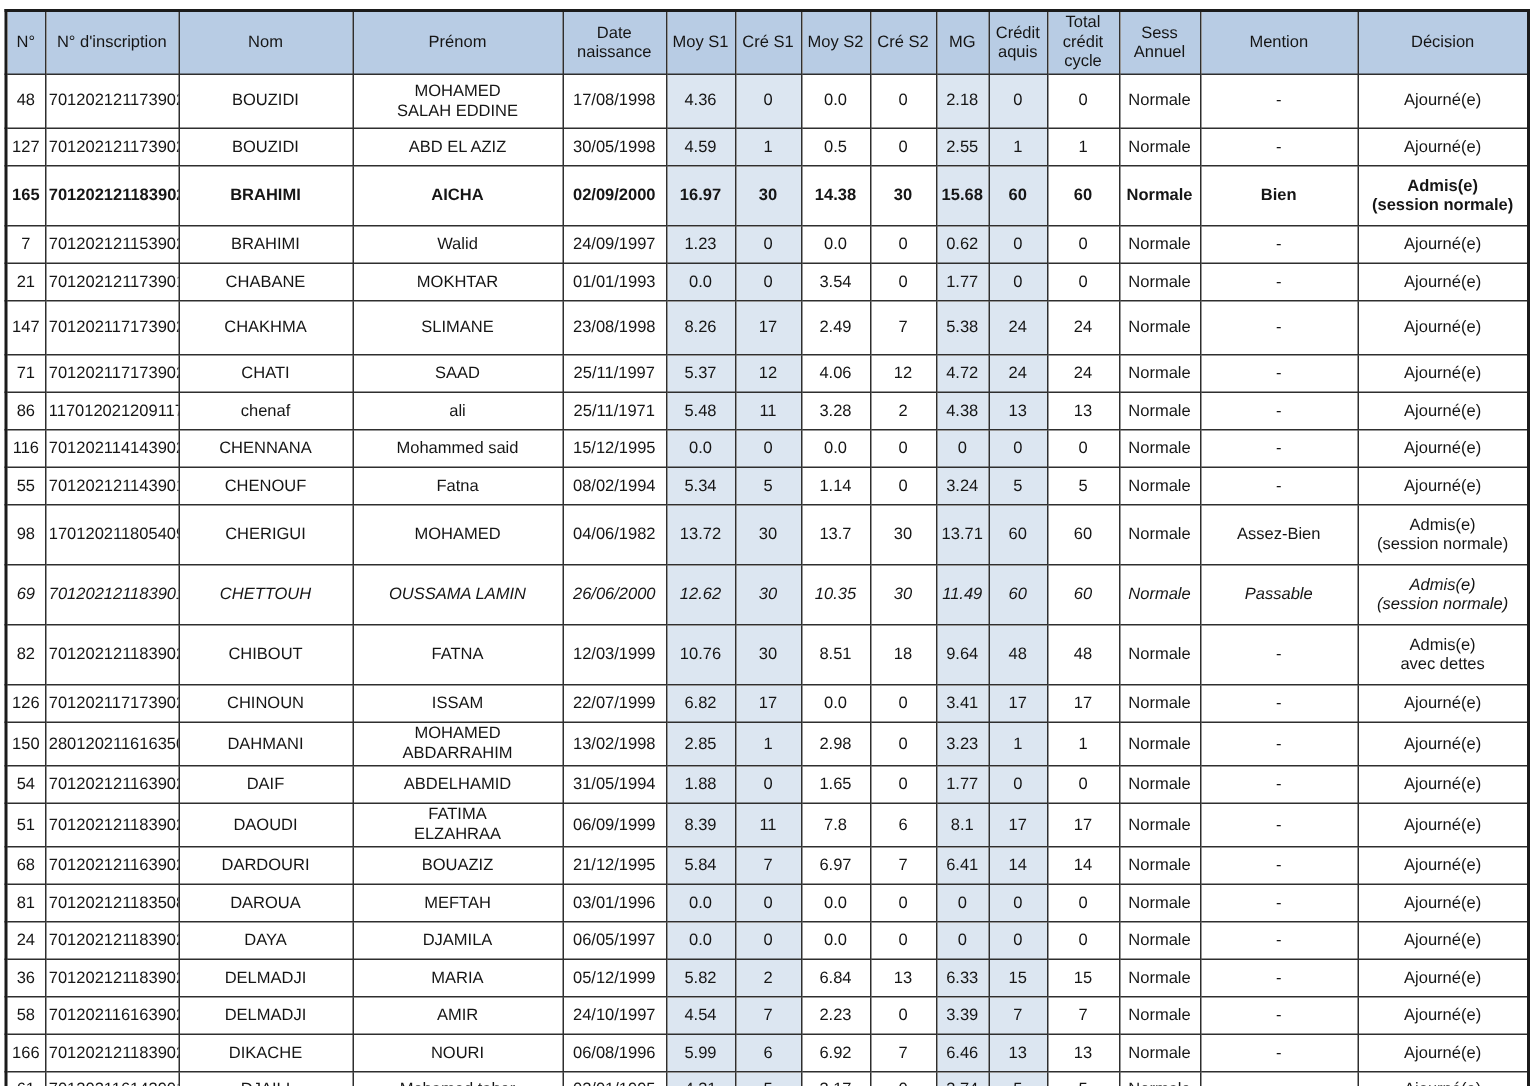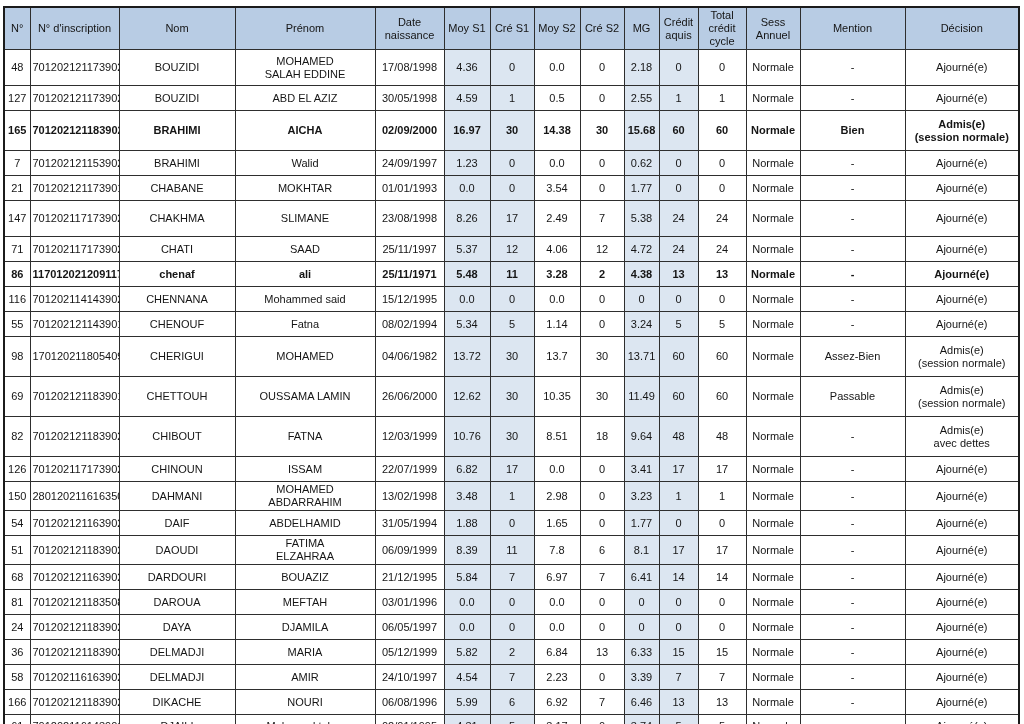--- a/index.html
+++ b/index.html
@@ -189,21 +189,21 @@
           <td class="shaded">12</td>
           <td>4.06</td>
           <td>12</td>
           <td class="shaded">4.72</td>
           <td class="shaded">24</td>
           <td>24</td>
           <td>Normale</td>
           <td>-</td>
           <td>Ajourné(e)</td>
         </tr>
-        <tr style="height: 25px; font-weight: bold;">
+        <tr style="height: 25px;">
           <td>86</td>
           <td class="insc">11701202120911710</td>
           <td>chenaf</td>
           <td>ali</td>
           <td class="date">25/11/1971</td>
           <td class="shaded">5.48</td>
           <td class="shaded">11</td>
           <td>3.28</td>
           <td>2</td>
           <td class="shaded">4.38</td>
@@ -258,21 +258,21 @@
           <td>13.7</td>
           <td>30</td>
           <td class="shaded">13.71</td>
           <td class="shaded">60</td>
           <td>60</td>
           <td>Normale</td>
           <td>Assez-Bien</td>
           <td>Admis(e)
 (session normale)</td>
         </tr>
-        <tr style="height: 40px;">
+        <tr style="height: 40px; font-style: italic;">
           <td>69</td>
           <td class="insc">7012021211839019</td>
           <td>CHETTOUH</td>
           <td>OUSSAMA LAMIN</td>
           <td class="date">26/06/2000</td>
           <td class="shaded">12.62</td>
           <td class="shaded">30</td>
           <td>10.35</td>
           <td>30</td>
           <td class="shaded">11.49</td>
@@ -318,21 +318,21 @@
           <td>-</td>
           <td>Ajourné(e)</td>
         </tr>
         <tr style="height: 28px;">
           <td>150</td>
           <td class="insc">28012021161635097</td>
           <td>DAHMANI</td>
           <td>MOHAMED
 ABDARRAHIM</td>
           <td class="date">13/02/1998</td>
-          <td class="shaded">3.48</td>
+          <td class="shaded">2.85</td>
           <td class="shaded">1</td>
           <td>2.98</td>
           <td>0</td>
           <td class="shaded">3.23</td>
           <td class="shaded">1</td>
           <td>1</td>
           <td>Normale</td>
           <td>-</td>
           <td>Ajourné(e)</td>
         </tr>

